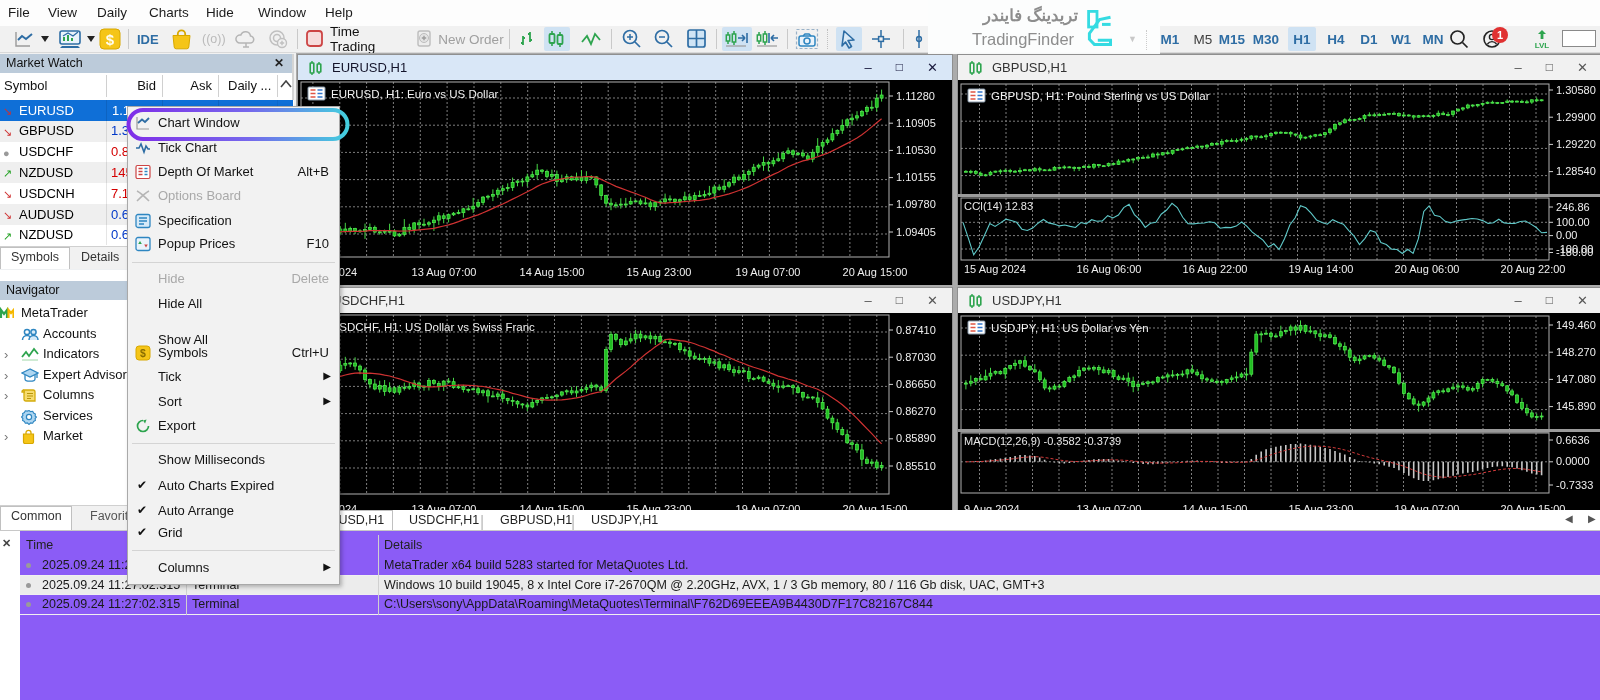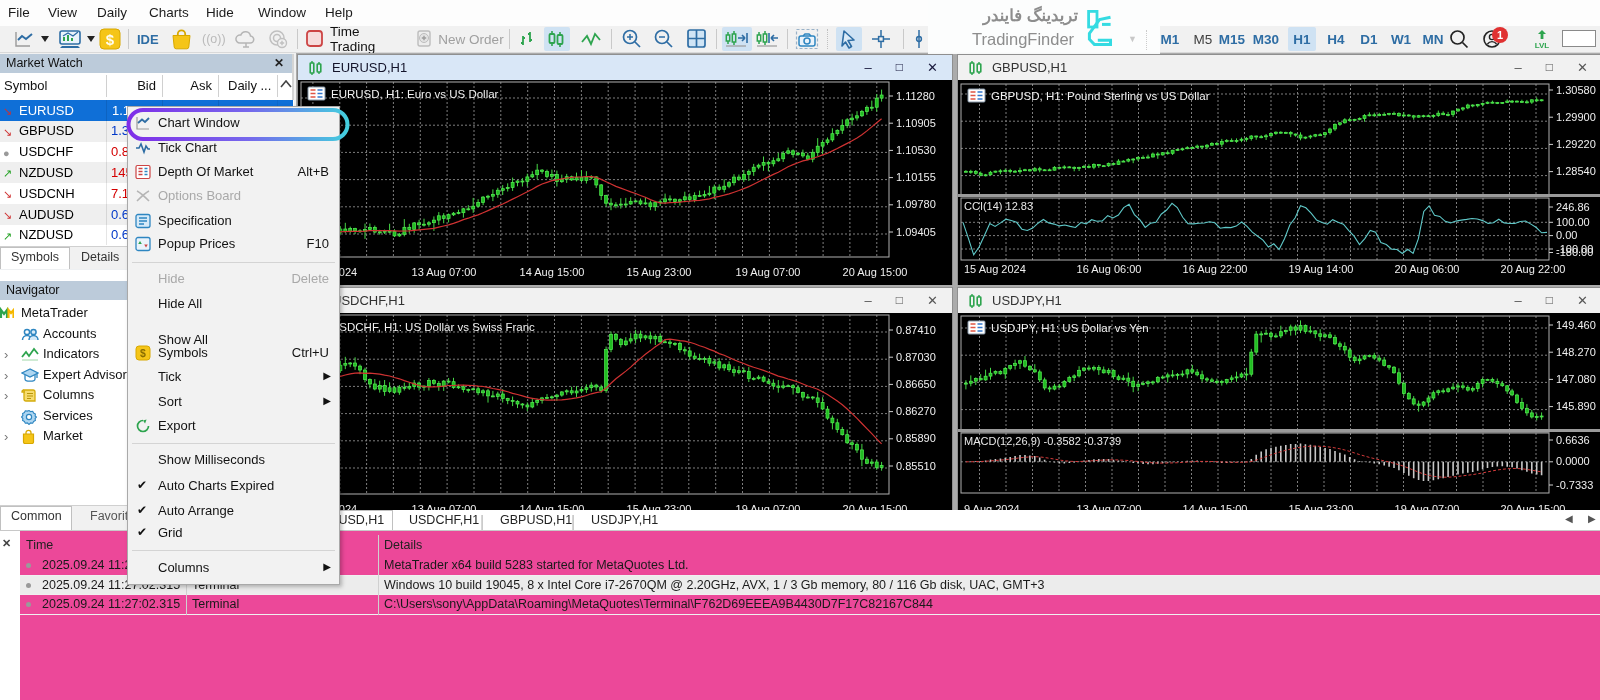--- a/index.html
+++ b/index.html
@@ -1058,21 +1058,21 @@
 <span class="ctab" style="position:absolute;left:105px;top:1px">USDCHF,H1</span>
 <span class="abs" style="left:184px;top:3px;color:#bbb">|</span>
 <span class="ctab" style="position:absolute;left:196px;top:1px">GBPUSD,H1</span>
 <span class="abs" style="left:275px;top:3px;color:#bbb">|</span>
 <span class="ctab" style="position:absolute;left:287px;top:1px">USDJPY,H1</span>
 <span class="abs" style="left:1269px;top:3px;color:#555;font-size:10px">◀</span>
 <span class="abs" style="left:1292px;top:3px;color:#555;font-size:10px">▶</span>
 </div>
 <div class="abs" id="termin">
 <div class="abs" style="left:2px;top:6px;color:#444;font-size:11px;font-weight:bold">✕</div>
-<div class="abs" style="left:20px;top:0;width:1580px;height:170px;background:#ec4899">
+<div class="abs" style="left:20px;top:0;width:1580px;height:170px;background:#8b5cf6">
 <div class="abs" style="left:6px;top:7px;font-size:12.5px;color:#222">Time</div>
 <div class="abs" style="left:364px;top:7px;font-size:12.5px;color:#222">Details</div>
 <div class="trow" style="top:25px;left:0">
  <span class="bull"></span>
         <span class="tc1">2025.09.24 11:27:02.313</span>
         <span class="tc2">Terminal</span>
         <span class="tc3">MetaTrader x64 build 5283 started for MetaQuotes Ltd.</span>
       </div>
 <div class="trow" style="top:44.5px;left:0;background:#ececec">
  <span class="bull"></span>

